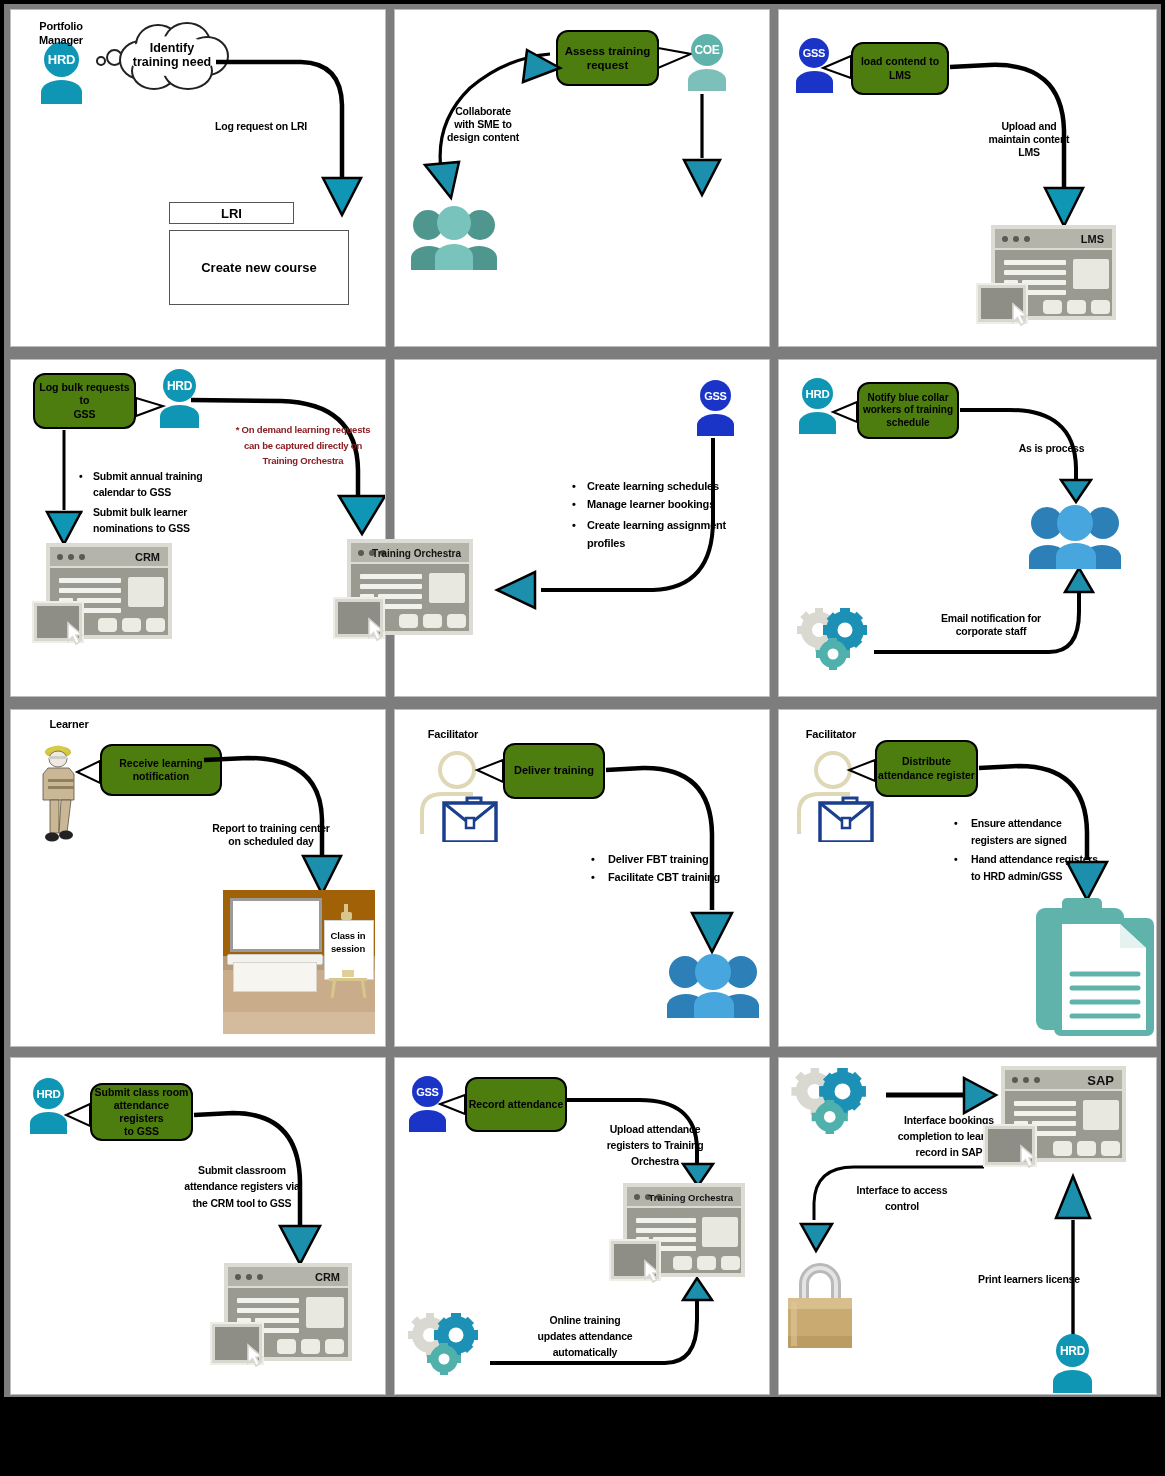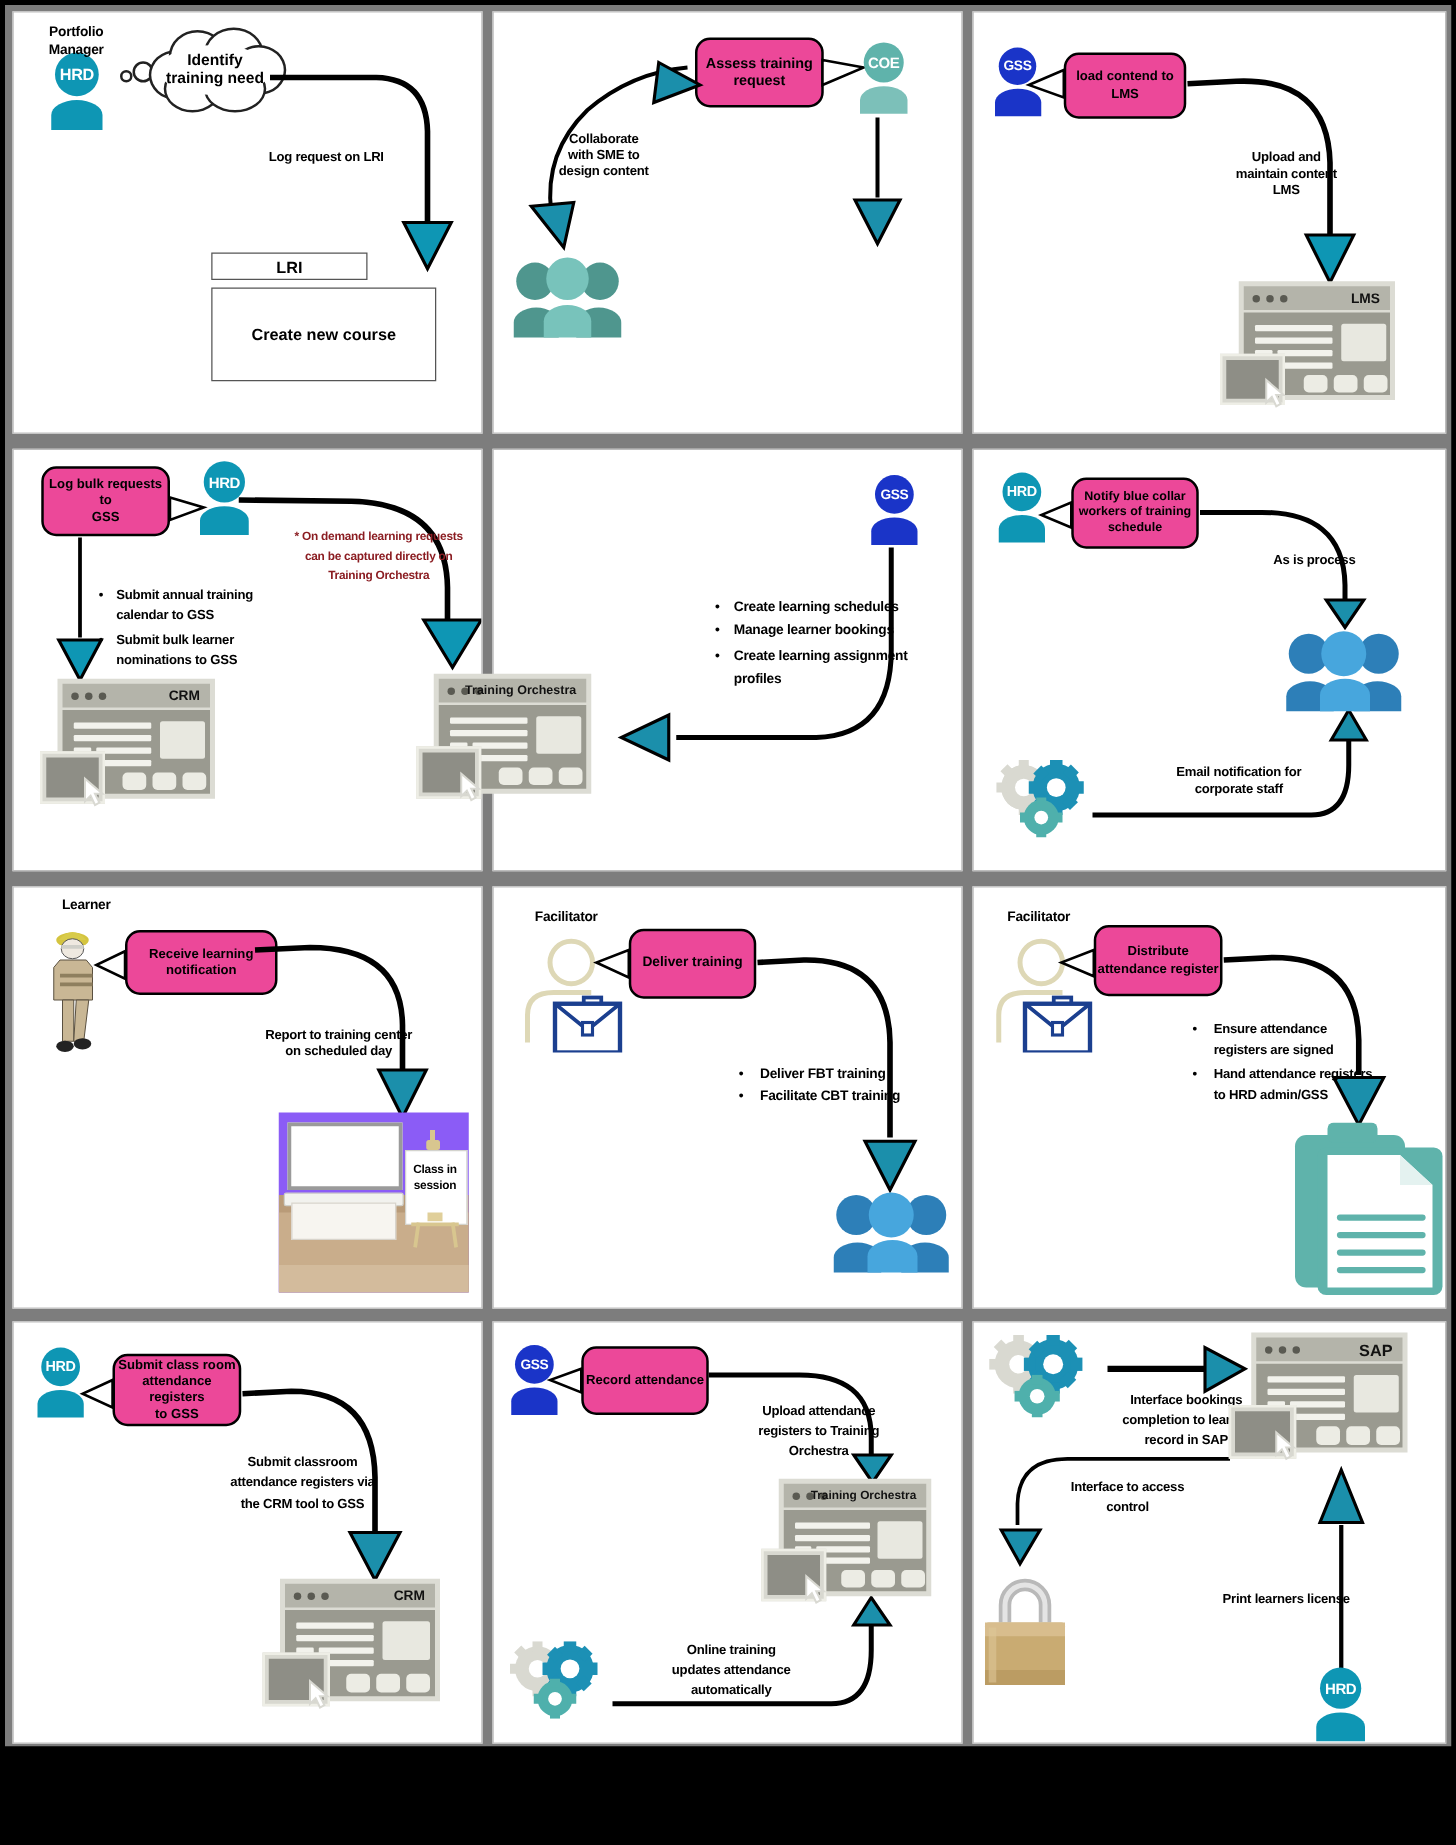--- a/index.html
+++ b/index.html
@@ -15,21 +15,21 @@
   .t.l{text-align:left;}
   .red{color:#8b1d22;}
 
   
   .actor{position:absolute;}
   .actor .head{position:absolute;border-radius:50%;display:flex;align-items:center;justify-content:center;
     font-weight:bold;color:#fff;letter-spacing:-.3px;}
   .actor .body{position:absolute;border-radius:100% 100% 0 0;}
 
   
-  .bubble{position:absolute;background:#ec4899;border:2px solid #000;border-radius:12px;
+  .bubble{position:absolute;background:#4d7c0f;border:2px solid #000;border-radius:12px;
     display:flex;align-items:center;justify-content:center;text-align:center;font-weight:bold;
     color:#000;line-height:1.25;box-sizing:border-box;}
 
   
   .cloud{position:absolute;}
   .cloud .lobe{position:absolute;background:#fff;border:2px solid #222;border-radius:50%;}
   .cloud .core{position:absolute;background:#fff;border-radius:50%;}
   .cloud .txt{position:absolute;inset:0;display:flex;align-items:center;justify-content:center;
     text-align:center;font-weight:bold;line-height:1.15;z-index:5;}
   .dot{position:absolute;background:#fff;border:2px solid #222;border-radius:50%;}
@@ -408,21 +408,21 @@
       <svg class="svgwrap" viewBox="0 0 374 336">
         <path d="M89 51 L66 62 L89 73 Z" fill="#fff" stroke="#000" stroke-width="2"></path>
         <path d="M193 50 L237 48 Q310 48 311 110 L311 146" stroke="#000" stroke-width="4.5" fill="none"></path>
         <polygon points="292,146 330,146 311,184" fill="#1b8fab" stroke="#000" stroke-width="2.5"></polygon>
       </svg>
       <div class="t c" style="left:180px;top:112px;width:160px;font-size:10.5px;">
         <span>Report to training center</span><br>
         <span>on scheduled day</span>
       </div>
 
-      <div style="position:absolute;left:212px;top:180px;width:152px;height:144px;background:#8b5cf6;overflow:hidden;">
+      <div style="position:absolute;left:212px;top:180px;width:152px;height:144px;background:#a16207;overflow:hidden;">
         <div style="position:absolute;left:0;top:66px;width:152px;height:78px;background:#b99b78;"></div>
         <div style="position:absolute;left:0;top:80px;width:152px;height:64px;background:#c9ad8b;"></div>
         <div style="position:absolute;left:0;top:122px;width:152px;height:22px;background:#d3bb9c;"></div>
         <div style="position:absolute;left:7px;top:8px;width:92px;height:54px;background:#fff;border:3px solid #9a9a9a;box-sizing:border-box;"></div>
         <div style="position:absolute;left:4px;top:64px;width:94px;height:9px;background:#f2f2ee;border:1px solid #cfcfc8;border-radius:2px;"></div>
         <div style="position:absolute;left:10px;top:72px;width:82px;height:28px;background:#f7f5f0;border:1px solid #d8d4cc;"></div>
         <div style="position:absolute;left:101px;top:14px;width:48px;height:96px;">
           <div style="position:absolute;left:20px;top:0;width:4px;height:10px;background:#d8c68f;"></div>
           <div style="position:absolute;left:17px;top:8px;width:11px;height:8px;background:#d8c68f;border-radius:2px;"></div>
           <div style="position:absolute;left:0px;top:16px;width:48px;height:58px;background:#fff;border:1px solid #d3d3cd;"></div>

